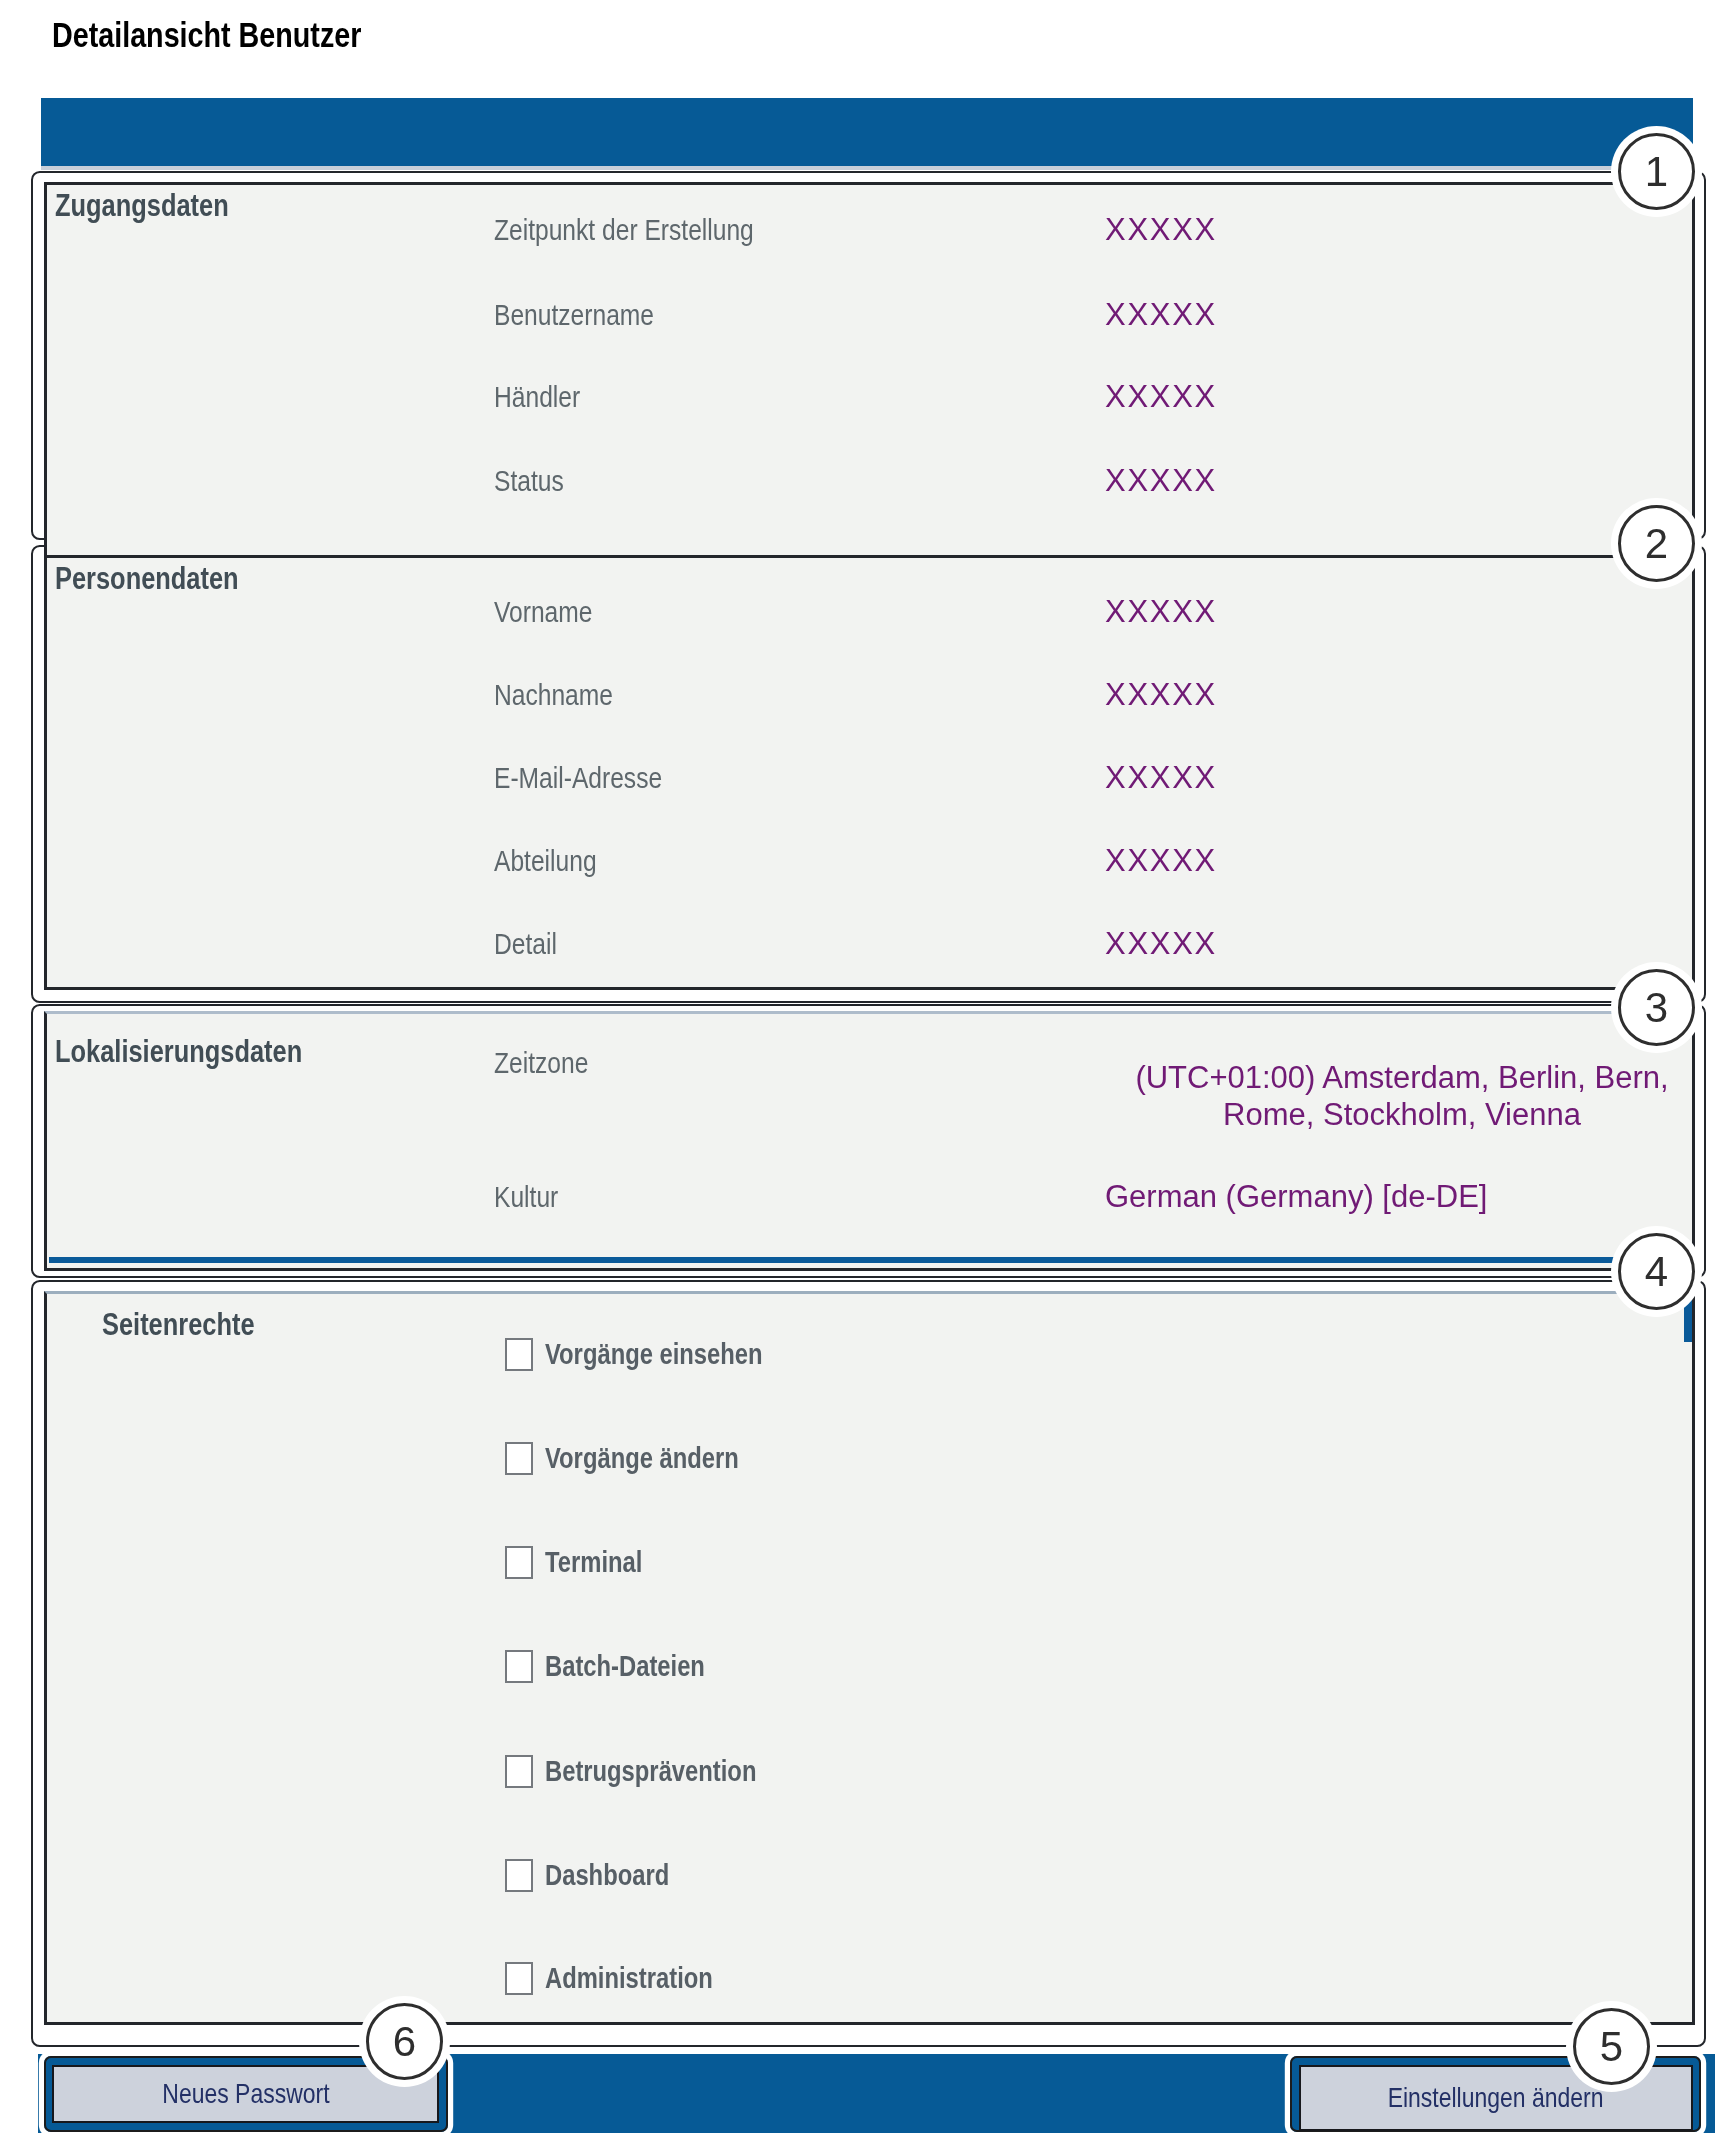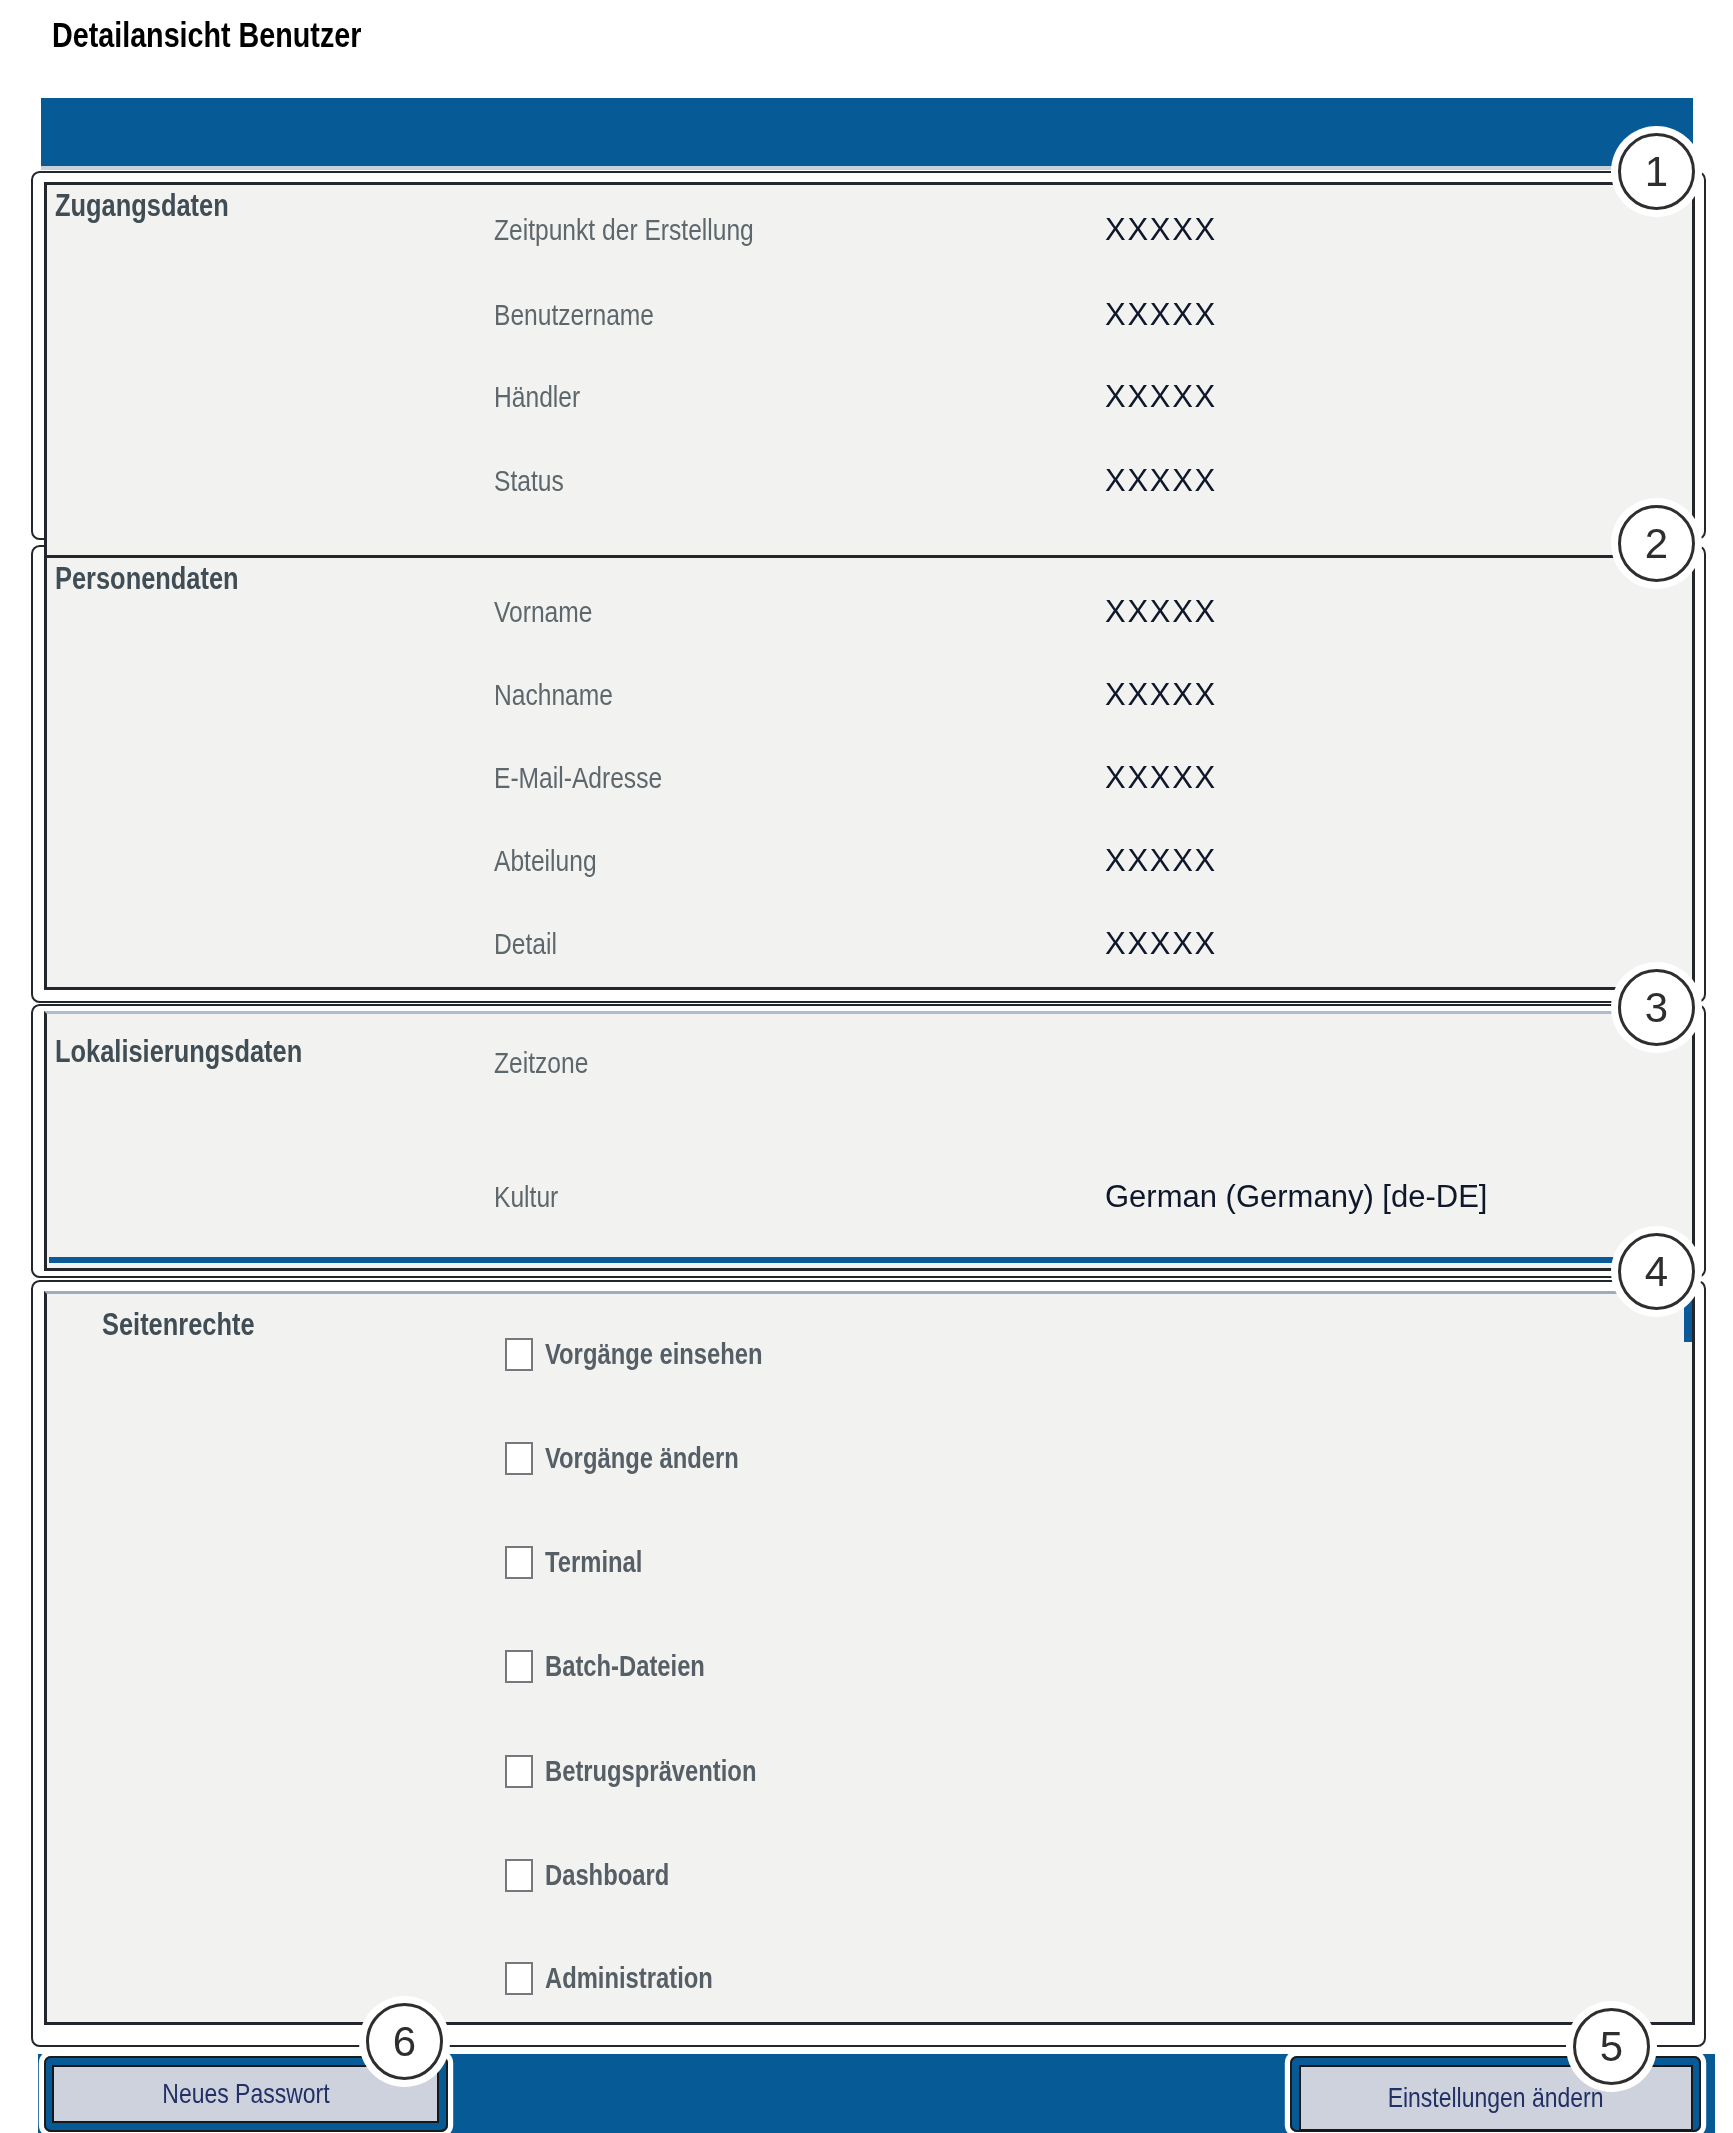--- a/index.html
+++ b/index.html
@@ -29,21 +29,21 @@
   #panel2{top:555px;height:435px;}
   #panel3{top:1011px;height:260px;border-top:3.5px solid #aebccb;padding-left:44px;}
   #panel4{top:1291px;height:734px;border-top:3.5px solid #9caebe;}
 
   .cond{display:inline-block;transform:scaleX(.82);transform-origin:0 50%;white-space:nowrap;}
 
   .section-title{position:absolute;left:7.9px;font-size:31px;font-weight:bold;color:#414d55;line-height:38px;}
   #panel4 .section-title{left:55px;}
 
   .flabel{position:absolute;left:447px;font-size:30px;color:#5e676c;line-height:42px;}
-  .fvalue{position:absolute;left:1058px;font-size:31px;color:#0f172a;line-height:42px;text-align:center;}
+  .fvalue{position:absolute;left:1058px;font-size:31px;color:#701a75;line-height:42px;text-align:center;}
   .xval{letter-spacing:1.7px;}
   .wrap{width:594px;line-height:37px;white-space:normal;}
 
   .accent-bottom{position:absolute;left:1.7px;right:7px;top:243px;height:6.1px;background:#0a5a99;}
   .scroll-frag{position:absolute;right:0;top:0;width:7.9px;height:48px;background:#0a5a99;}
 
   .cbrow{position:absolute;left:458px;height:42px;display:flex;align-items:center;}
   .cbox{width:28px;height:33px;border:2.6px solid #75797e;background:#ffffff;margin-right:12.2px;flex:0 0 auto;}
   .cblabel{font-size:29px;font-weight:bold;color:#575f66;}
 
@@ -108,20 +108,21 @@
     <span class="fvalue xval" style="top:199px">XXXXX</span>
     <span class="flabel" style="top:282px"><span class="cond">Abteilung</span></span>
     <span class="fvalue xval" style="top:282px">XXXXX</span>
     <span class="flabel" style="top:365px"><span class="cond">Detail</span></span>
     <span class="fvalue xval" style="top:365px">XXXXX</span>
   </div>
 
   <div class="panel" id="panel3">
     <div class="section-title" style="top:19px"><span class="cond">Lokalisierungsdaten</span></div>
     <span class="flabel" style="top:28px"><span class="cond">Zeitzone</span></span>
+    <span class="fvalue wrap" style="top:45px">(UTC+01:00) Amsterdam, Berlin, Bern, Rome, Stockholm, Vienna</span>
     <span class="flabel" style="top:162px"><span class="cond">Kultur</span></span>
     <span class="fvalue" style="top:162px">German (Germany) [de-DE]</span>
     <div class="accent-bottom"></div>
   </div>
 
   <div class="panel" id="panel4">
     <div class="section-title" style="top:12px"><span class="cond">Seitenrechte</span></div>
     <div class="scroll-frag"></div>
 
     <div class="cbrow" style="top:39px">

